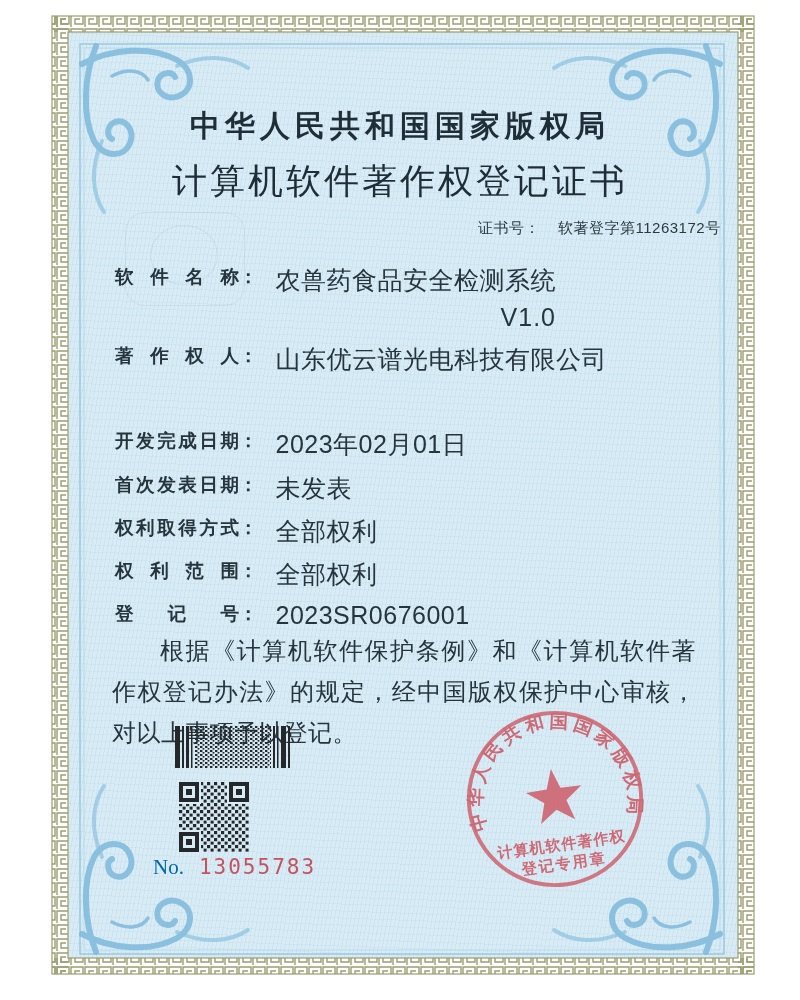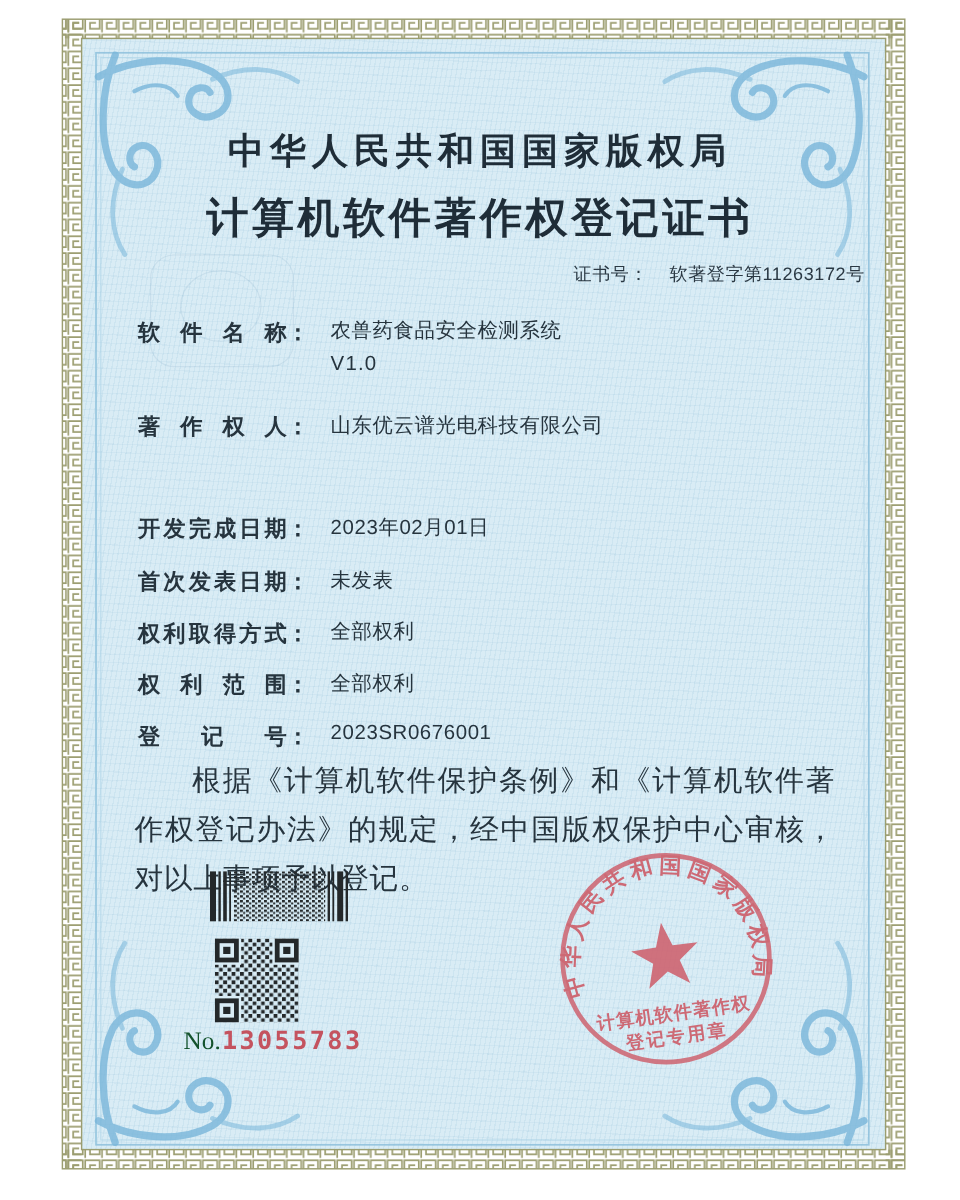--- a/index.html
+++ b/index.html
@@ -29,50 +29,50 @@
     content:"";position:absolute;left:24px;top:12px;width:66px;height:58px;
     border:1px solid rgba(120,160,190,.30);border-radius:50%;
   }
   .authority{
     position:absolute;left:0;top:106px;width:800px;text-align:center;
     font-family:"Liberation Serif", serif;font-weight:bold;font-size:30px;
     letter-spacing:5px;color:#1f2d38;
   }
   .cert-title{
     position:absolute;left:0;top:158px;width:800px;text-align:center;
-    font-family:"Liberation Serif", serif;font-weight:bold;font-size:35px;
+    font-family:"Liberation Serif", serif;font-weight:normal;font-size:35px;
     letter-spacing:3px;color:#1f2d38;
   }
   .cert-no-line{
     position:absolute;left:478px;top:219px;font-size:15px;color:#2b3944;
     letter-spacing:.5px;white-space:nowrap;
   }
   .cert-no-line .lbl{margin-right:18px;}
   .rows{position:absolute;left:0;top:12px;width:795px;height:1000px;}
   .row{position:absolute;left:115px;display:flex;align-items:flex-start;color:#26343e;}
   .row .lbl{
     display:inline-block;width:124px;font-weight:bold;font-size:18.5px;
     text-align:justify;text-align-last:justify;color:#26343e;
   }
   .row .colon{font-weight:bold;font-size:18.5px;margin:0 2px 0 0;}
-  .row .val{font-size:17px;margin-left:16px;letter-spacing:.5px;white-space:nowrap;}
+  .row .val{font-size:25px;margin-left:16px;letter-spacing:.5px;white-space:nowrap;text-align:right;}
   .row .val .v2{display:block;margin-top:6px;letter-spacing:1px;}
   .statement{
     position:absolute;left:112px;top:630px;width:584px;
     font-size:24px;line-height:41px;color:#26343e;text-indent:2em;
     text-align:justify;letter-spacing:.5px;
   }
   .barcode{position:absolute;left:175px;top:726px;}
   .qrcode{position:absolute;left:179px;top:782px;}
   .serial-line{position:absolute;left:153px;top:855px;white-space:nowrap;}
   .serial-line .no{
-    font-family:"Liberation Serif", serif;font-size:21px;color:#14532d;margin-right:1px;
+    font-family:"Liberation Serif", serif;font-size:21px;color:#0369a1;margin-right:15px;
   }
   .serial-line .num{
-    font-family:"DejaVu Sans Mono", monospace;font-size:21px;font-weight:bold;
+    font-family:"DejaVu Sans Mono", monospace;font-size:21px;font-weight:normal;
     color:#c4535f;letter-spacing:2px;
   }
   .seal{position:absolute;left:462px;top:706px;width:186px;height:186px;transform:rotate(-8deg);opacity:.92;}
   .issue-date{
     position:absolute;left:476px;top:862px;font-size:21px;color:#333f49;
     letter-spacing:1px;white-space:nowrap;
   }
 </style>
 </head>
 <body>

